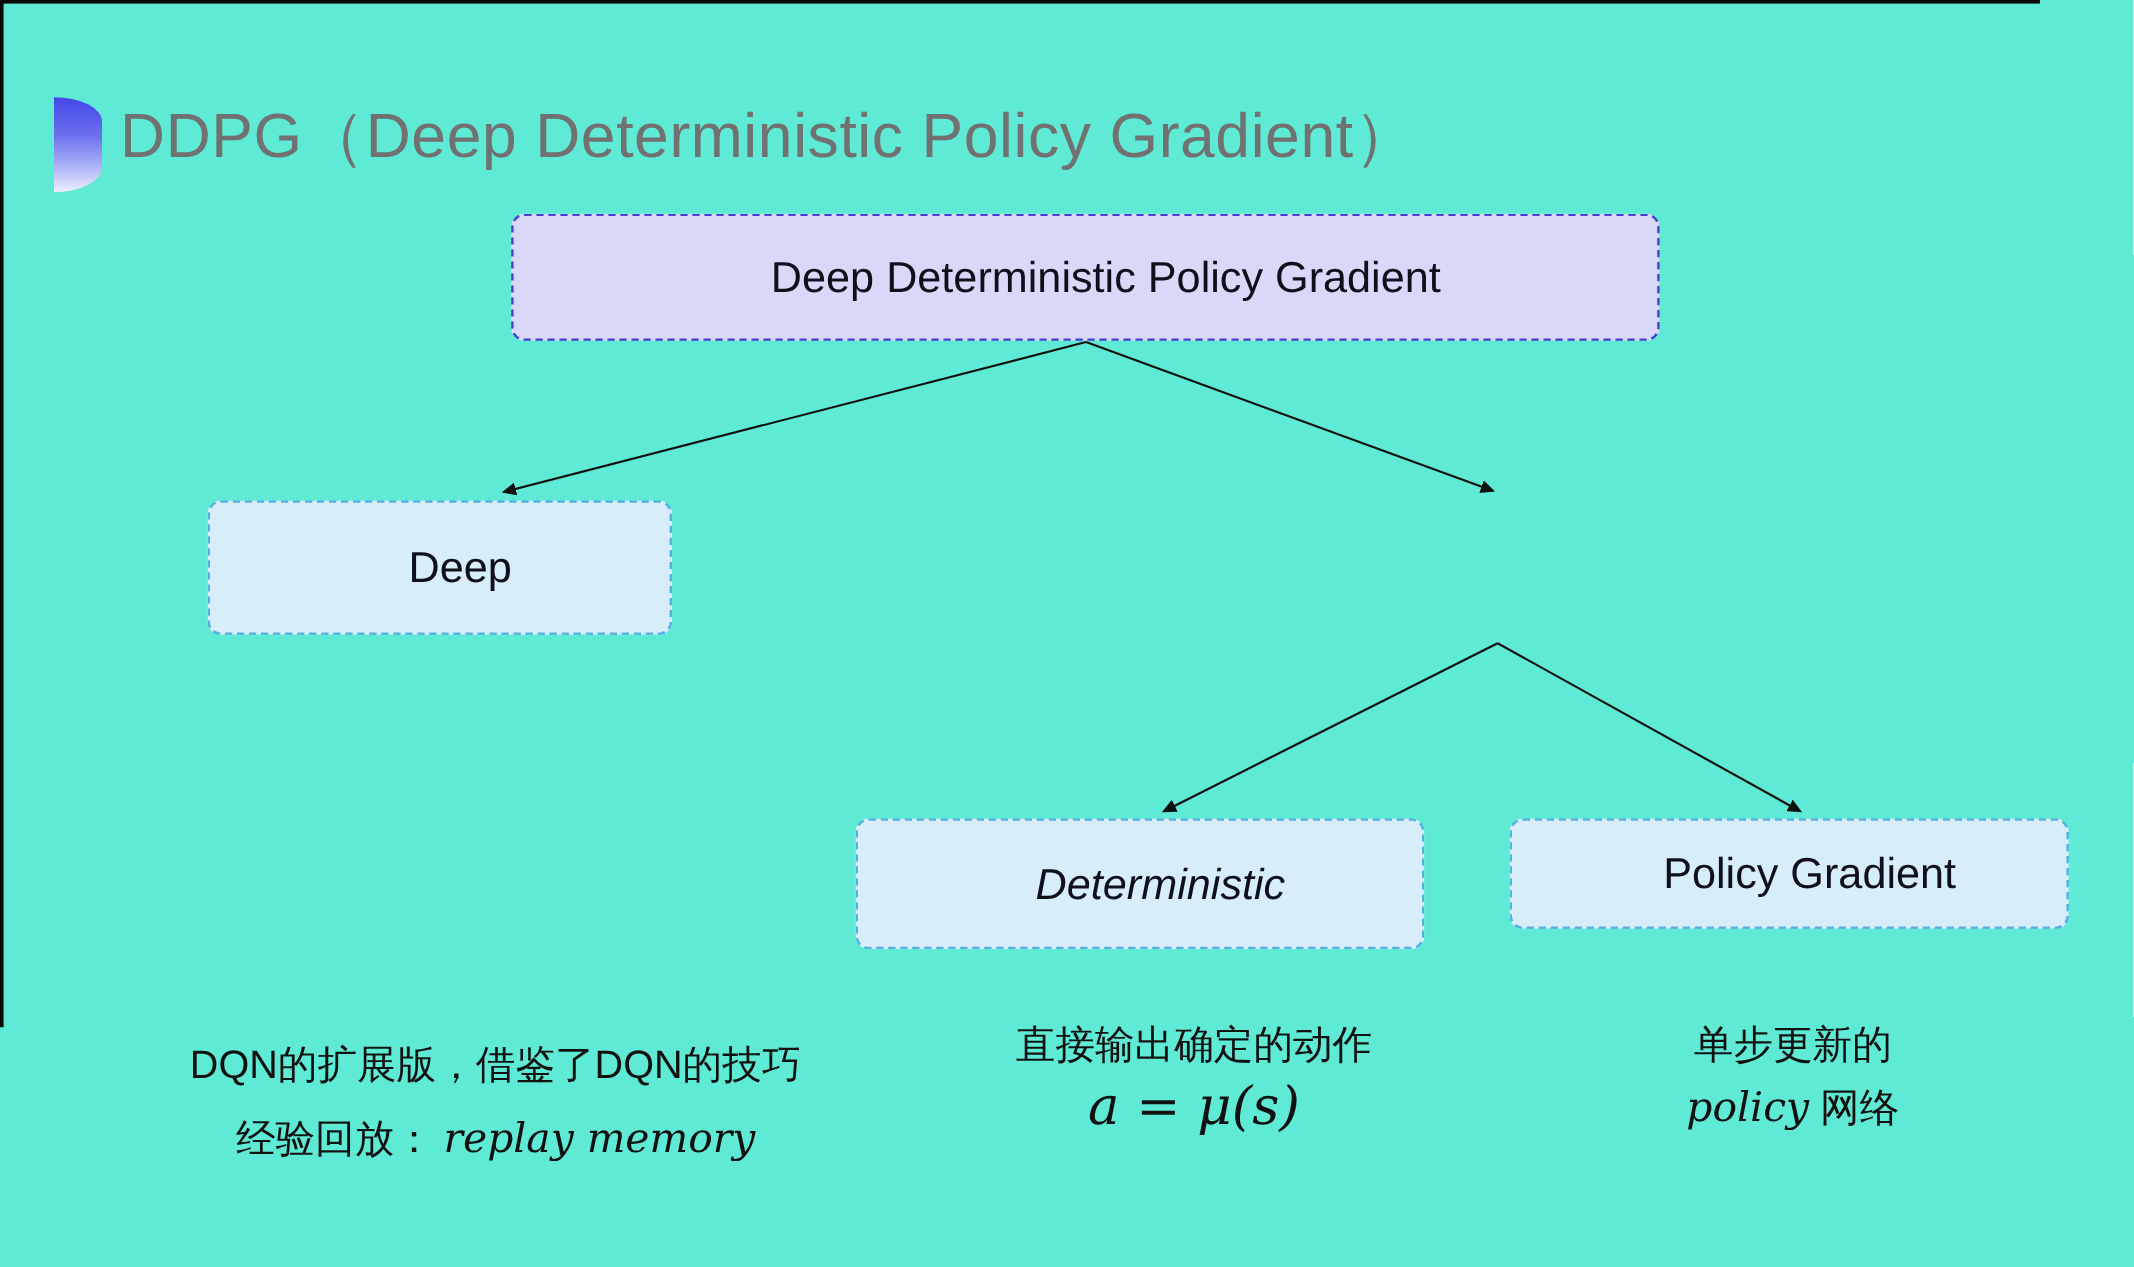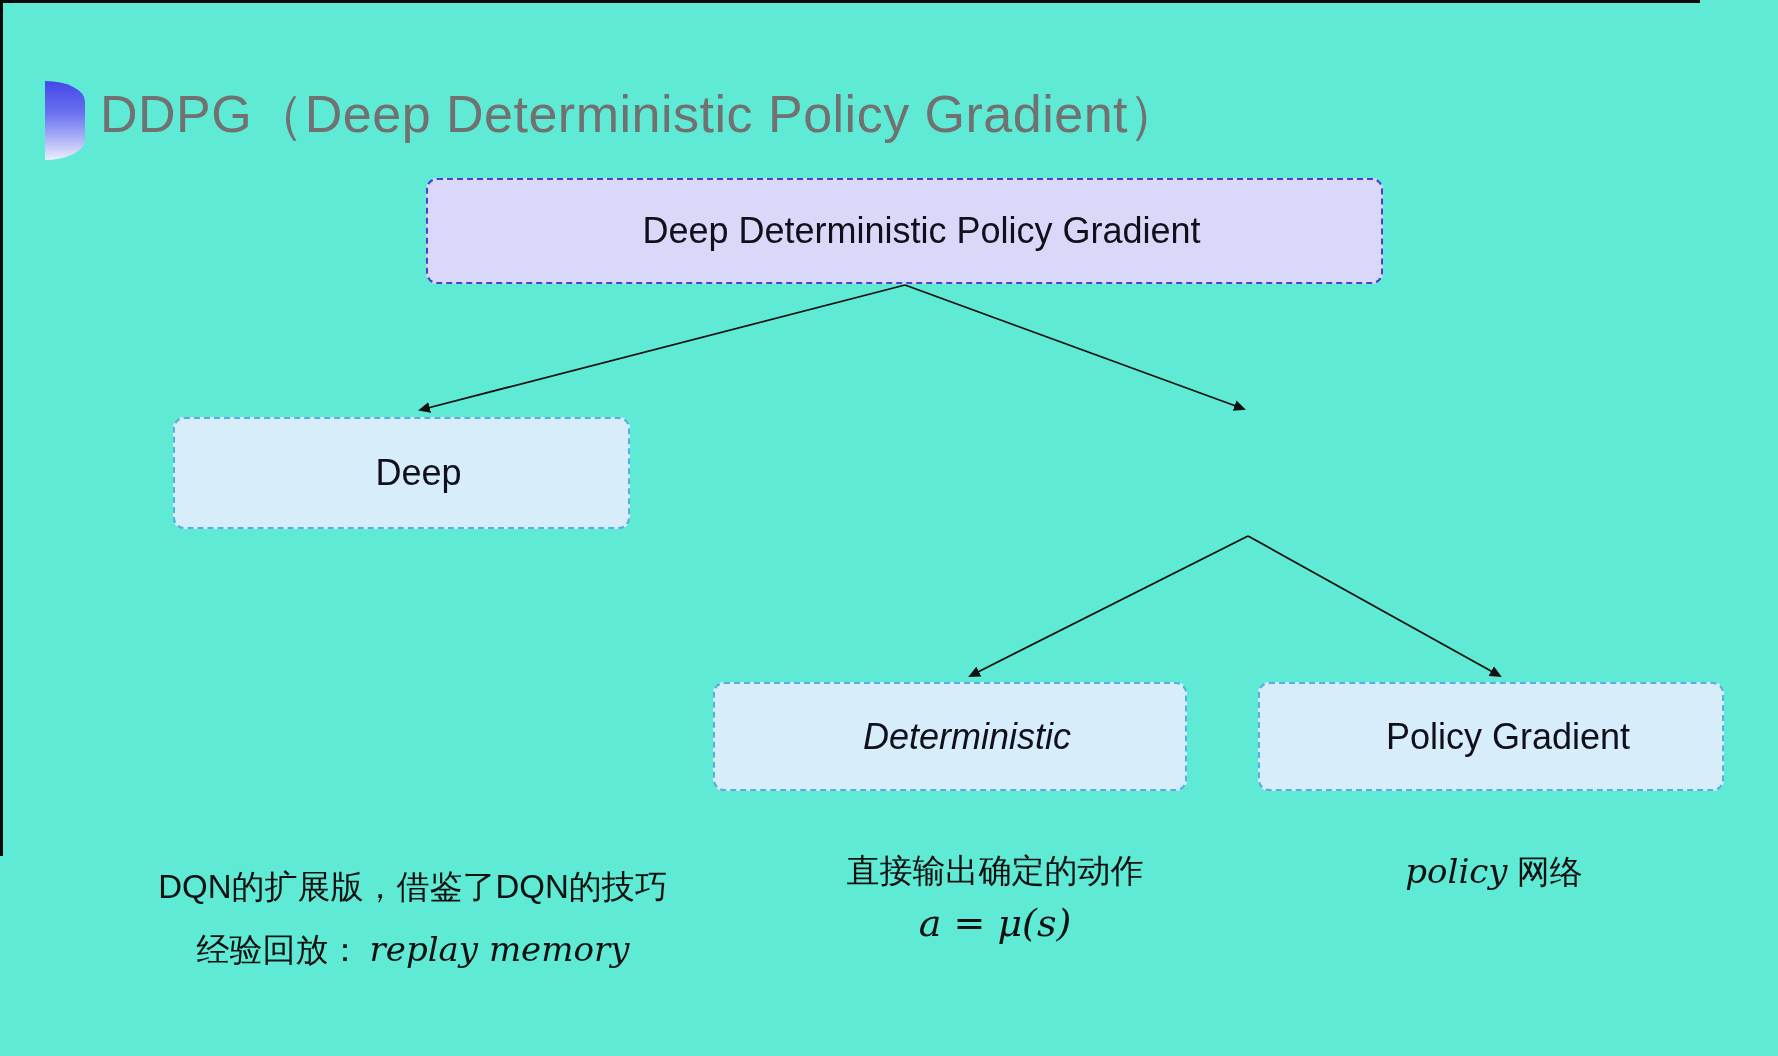--- a/index.html
+++ b/index.html
@@ -18,40 +18,40 @@
   .title  { position:absolute; left:100px; top:80px; font-size:52px; line-height:68px;
             color:#717171; font-weight:400; letter-spacing:0.5px; white-space:nowrap; }
 
   
   .node { position:absolute; display:flex; align-items:center; justify-content:center;
           border-radius:11px; font-size:36px; font-weight:500; color:#10101c;
           white-space:nowrap;padding-left:34px; }
   .node-purple { background:#d9d8f8; border:2.5px dashed #4244d0; }
   .node-cyan   { background:#d8edfa; border:2.5px dashed #55b0e2; }
   .n-root { left:426px;  top:178px; width:957px; height:106px; }
-  .n-deep { left:173px;  top:417px; width:457px; height:112px; }
+  .n-deep { left:173px;  top:417px; width:387px; height:112px; }
   .n-dpg  { left:845px;  top:416px; width:808px; height:113px; }
   .n-det  { left:713px;  top:682px; width:474px; height:109px;font-style:italic; }
-  .n-pg   { left:1258px; top:682px; width:466px; height:109px; }
+  .n-pg   { left:1258px; top:682px; width:466px; height:92px; }
 
   
   .arrows { position:absolute; left:0; top:0; width:1778px; height:1056px; pointer-events:none; }
 
   
   .note { position:absolute; text-align:center; color:#111111; font-size:33px; }
   .note-left  { left:113px;  top:867px; width:600px; }
   .note-mid   { left:795px;  top:851px; width:400px; }
   .note-right { left:1294px; top:851px; width:400px; }
   .note .row  { line-height:40px; }
   .note .row + .row { margin-top:22px; }
   .note-mid .row + .row, .note-right .row + .row { margin-top:12px; }
   .term { font-family:"DejaVu Serif", serif; font-style:italic; font-size:34px; }
   .gap-wide   { margin-left:20px; }
   .gap-narrow { margin-left:8px; }
-  .formula { font-family:"DejaVu Serif", serif; font-style:italic; font-size:38px; }
+  .formula { font-family:"DejaVu Serif", serif; font-style:italic; font-size:44px; }
 </style>
 </head>
 <body>
 
 <div class="stage">
 
   <div class="edge-top"></div>
   <div class="edge-left"></div>
 
   <div class="bullet"></div>
@@ -92,18 +92,19 @@
       <span>经验回放：</span><span class="term gap-narrow">replay memory</span>
     </div>
   </div>
 
   <div class="note note-mid">
     <div class="row">直接输出确定的动作</div>
     <div class="row formula">a = μ(s)</div>
   </div>
 
   <div class="note note-right">
+    <div class="row">单步更新的</div>
     <div class="row">
       <span class="term">policy</span><span> 网络</span>
     </div>
   </div>
 
 </div>
 
 </body></html>

